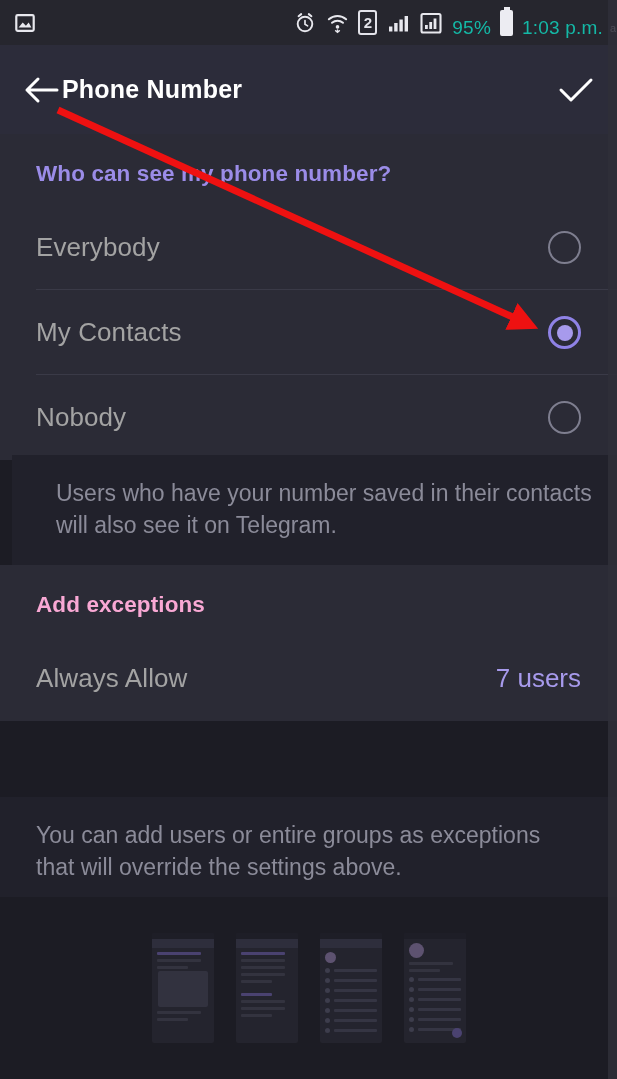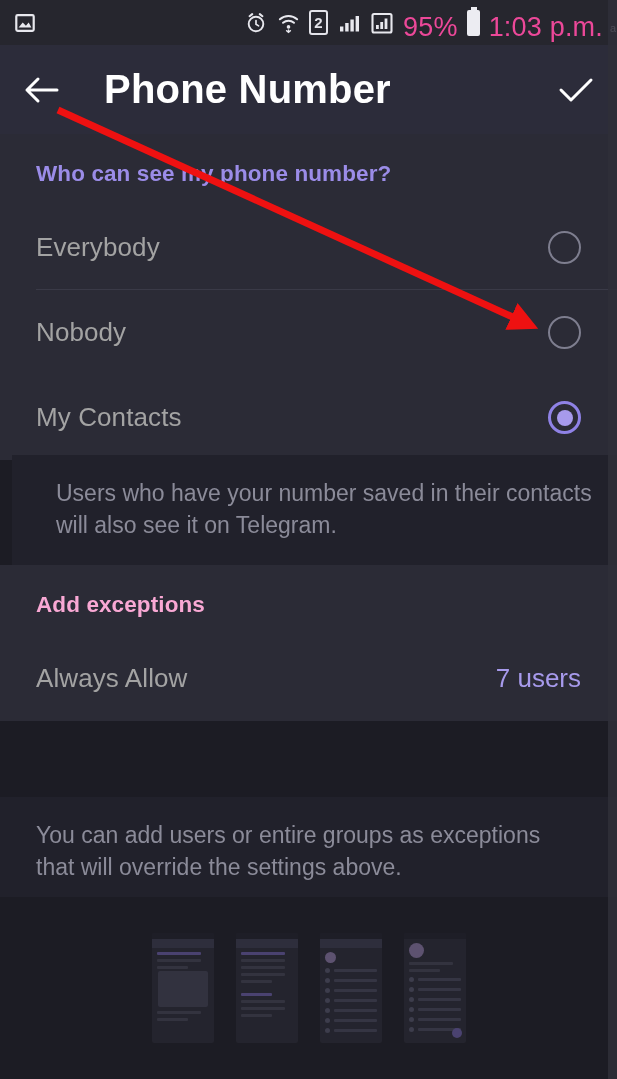--- a/index.html
+++ b/index.html
@@ -13,40 +13,40 @@
 
   
   .statusbar {
     position:absolute; top:0; left:0; width:617px; height:45px;
     background:#26262e; display:flex; align-items:center;
     padding:0 14px 0 14px;
   }
   .sb-left { display:flex; align-items:center; gap:8px; }
   .sb-right { margin-left:auto; display:flex; align-items:center; gap:9px; }
   .sb-icon { display:inline-flex; align-items:center; justify-content:center; color:#e8e8ee; }
-  .sb-text { color:#ec4899; font-size:27px; letter-spacing:.2px; font-family:"Liberation Sans", sans-serif;margin-top:10px; }
+  .sb-text { color:#14b8a6; font-size:19px; letter-spacing:.2px; font-family:"Liberation Sans", sans-serif;margin-top:10px; }
   .sim-badge {
     width:19px; height:25px; border:2.5px solid #e3e3ea; border-radius:3px;
     color:#e3e3ea; font-size:15px; font-weight:bold; line-height:21px; text-align:center;
   }
   .battery {
     width:13px; height:26px; border:2.5px solid #ececf2; border-radius:2px;
     background:linear-gradient(to top,#ececf2 100%, transparent 0); position:relative;
   }
   .battery::before{
     content:""; position:absolute; top:-5px; left:2.5px; width:6px; height:3px; background:#ececf2;
   }
 
   
   .appbar {
     position:absolute; top:45px; left:0; width:617px; height:89px;
     background:#2c2c3a; display:flex; align-items:center; padding:0 22px;
   }
   .appbar-title {
-    color:#ffffff; font-size:40px; font-weight:bold; margin-left:42px; letter-spacing:.2px;text-align:right;
+    color:#ffffff; font-size:25px; font-weight:bold; letter-spacing:.2px;text-align:right;
   }
   .appbar-spacer{ flex:1; }
 
   
   .section { background:#2b2b36; width:617px; }
   .section.dark { background:#21212b; }
 
   .section-header {
     color:#9b8ce8; font-size:22.5px; font-weight:bold;
     padding:27px 36px 18px 36px; letter-spacing:.1px;
@@ -190,28 +190,28 @@
   <div class="section" style="position:absolute;top:134px;left:0;">
     <div class="section-header">Who can see my phone number?</div>
 
     <div class="row">
       <span class="row-label">Everybody</span>
       <span class="radio"></span>
       <span class="divider"></span>
     </div>
 
     <div class="row">
-      <span class="row-label">Nobody</span>
-      <span class="radio"></span>
-    </div>
-
-    <div class="row">
       <span class="row-label">My Contacts</span>
       <span class="radio checked"></span>
       <span class="divider"></span>
+    </div>
+
+    <div class="row">
+      <span class="row-label">Nobody</span>
+      <span class="radio"></span>
     </div>
   </div>
 
   <div class="section dark" style="position:absolute;top:455px;left:12px;height:110px;padding-left:8px;">
     <div class="footnote">Users who have your number saved in their contacts will also see it on Telegram.</div>
   </div>
 
   <div class="section" style="position:absolute;top:565px;left:0;">
     <div class="section-header purple2">Add exceptions</div>
 

